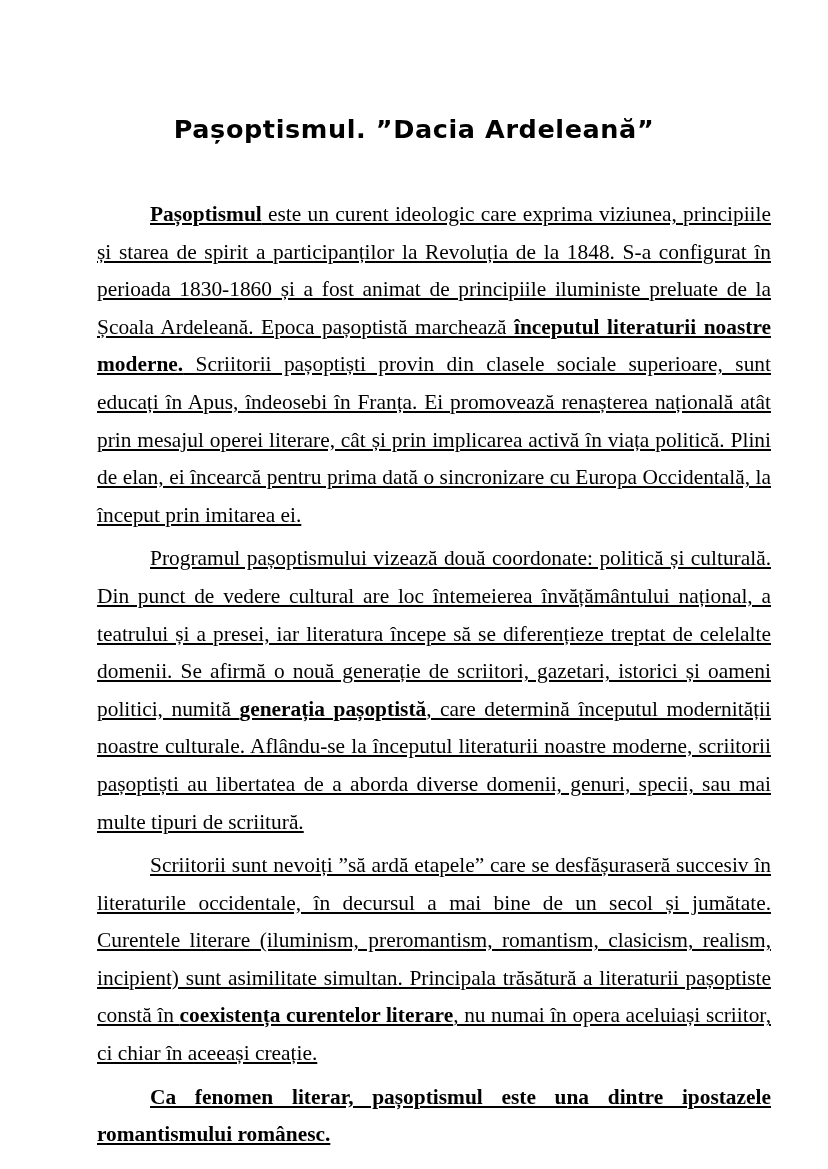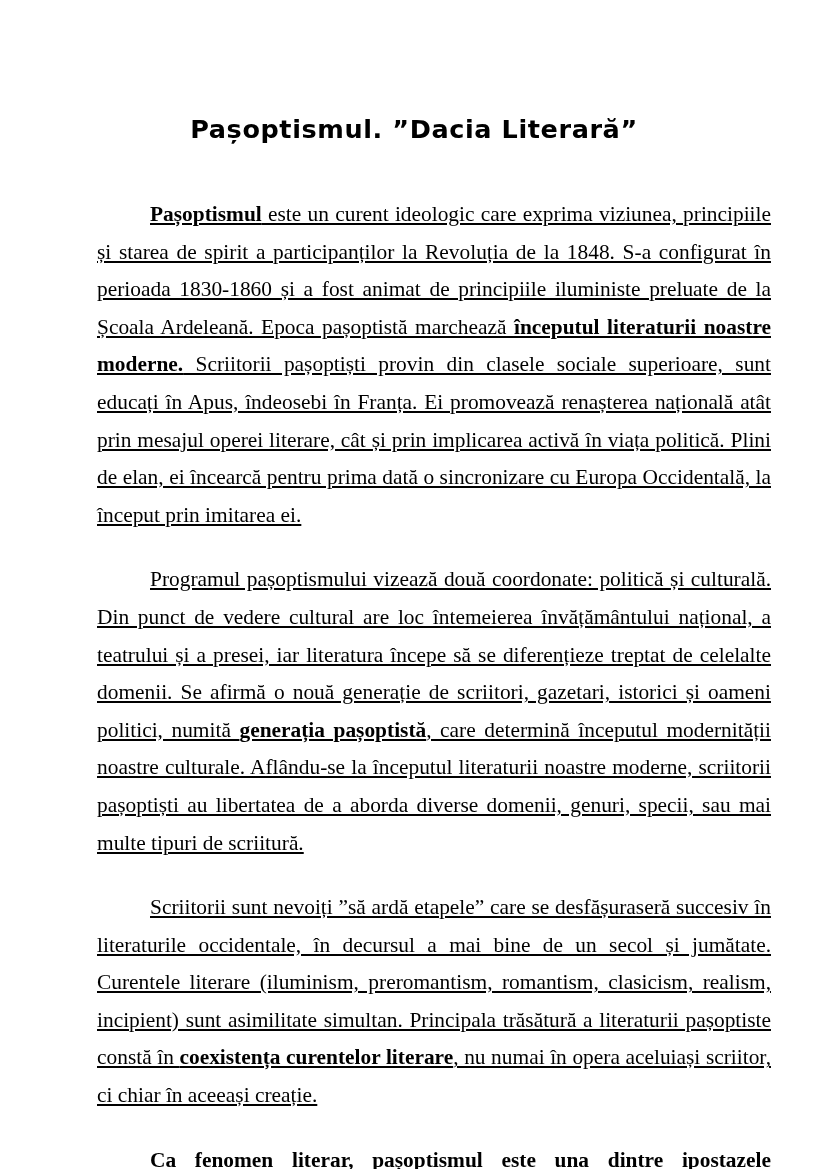--- a/index.html
+++ b/index.html
@@ -57,38 +57,38 @@
     text-justify: inter-word;
     font-size: 21.4px;
     line-height: 37.6px;
     text-indent: 53px;
     hyphens: none;
     word-spacing: 0px;
     text-decoration: underline;
   }
 
   p.para + p.para {
-    margin-top: 27px;
+    margin-top: 6px;
   }
 
   p.para.last-emph {
     font-weight: bold;
     margin-top: 20px;
   }
 
   .b {
     font-weight: bold;
   }
 </style>
 </head>
 <body>
 
 <div class="page">
 
-  <h1 class="doc-title">Pașoptismul. ”Dacia Literară”</h1>
+  <h1 class="doc-title">Pașoptismul. ”Dacia Ardeleană”</h1>
 
   <div class="body-block">
     <p class="para"><span class="b">Pașoptismul</span><span> este un curent ideologic care exprima viziunea, principiile și starea de spirit a participanților la Revoluția de la 1848. S-a configurat în perioada 1830-1860 și a fost animat de principiile iluministe preluate de la Școala Ardeleană. Epoca pașoptistă marchează </span><span class="b">începutul literaturii noastre moderne.</span><span> Scriitorii pașoptiști provin din clasele sociale superioare, sunt educați în Apus, îndeosebi în Franța. Ei promovează renașterea națională atât prin mesajul operei literare, cât și prin implicarea activă în viața politică. Plini de elan, ei încearcă pentru prima dată o sincronizare cu Europa Occidentală, la început prin imitarea ei.</span></p>
     <p class="para"><span>Programul pașoptismului vizează două coordonate: politică și culturală. Din punct de vedere cultural are loc întemeierea învățământului național, a teatrului și a presei, iar literatura începe să se diferențieze treptat de celelalte domenii. Se afirmă o nouă generație de scriitori, gazetari, istorici și oameni politici, numită </span><span class="b">generația pașoptistă</span><span>, care determină începutul modernității noastre culturale. Aflându-se la începutul literaturii noastre moderne, scriitorii pașoptiști au libertatea de a aborda diverse domenii, genuri, specii, sau mai multe tipuri de scriitură.</span></p>
     <p class="para"><span>Scriitorii sunt nevoiți ”să ardă etapele” care se desfășuraseră succesiv în literaturile occidentale, în decursul a mai bine de un secol și jumătate. Curentele literare (iluminism, preromantism, romantism, clasicism, realism, incipient) sunt asimilitate simultan. Principala trăsătură a literaturii pașoptiste constă în </span><span class="b">coexistența curentelor literare</span><span>, nu numai în opera aceluiași scriitor, ci chiar în aceeași creație.</span></p>
     <p class="para last-emph"><span class="b">Ca fenomen literar, pașoptismul este una dintre ipostazele romantismului românesc.</span></p>
   </div>
 
 </div>
 

